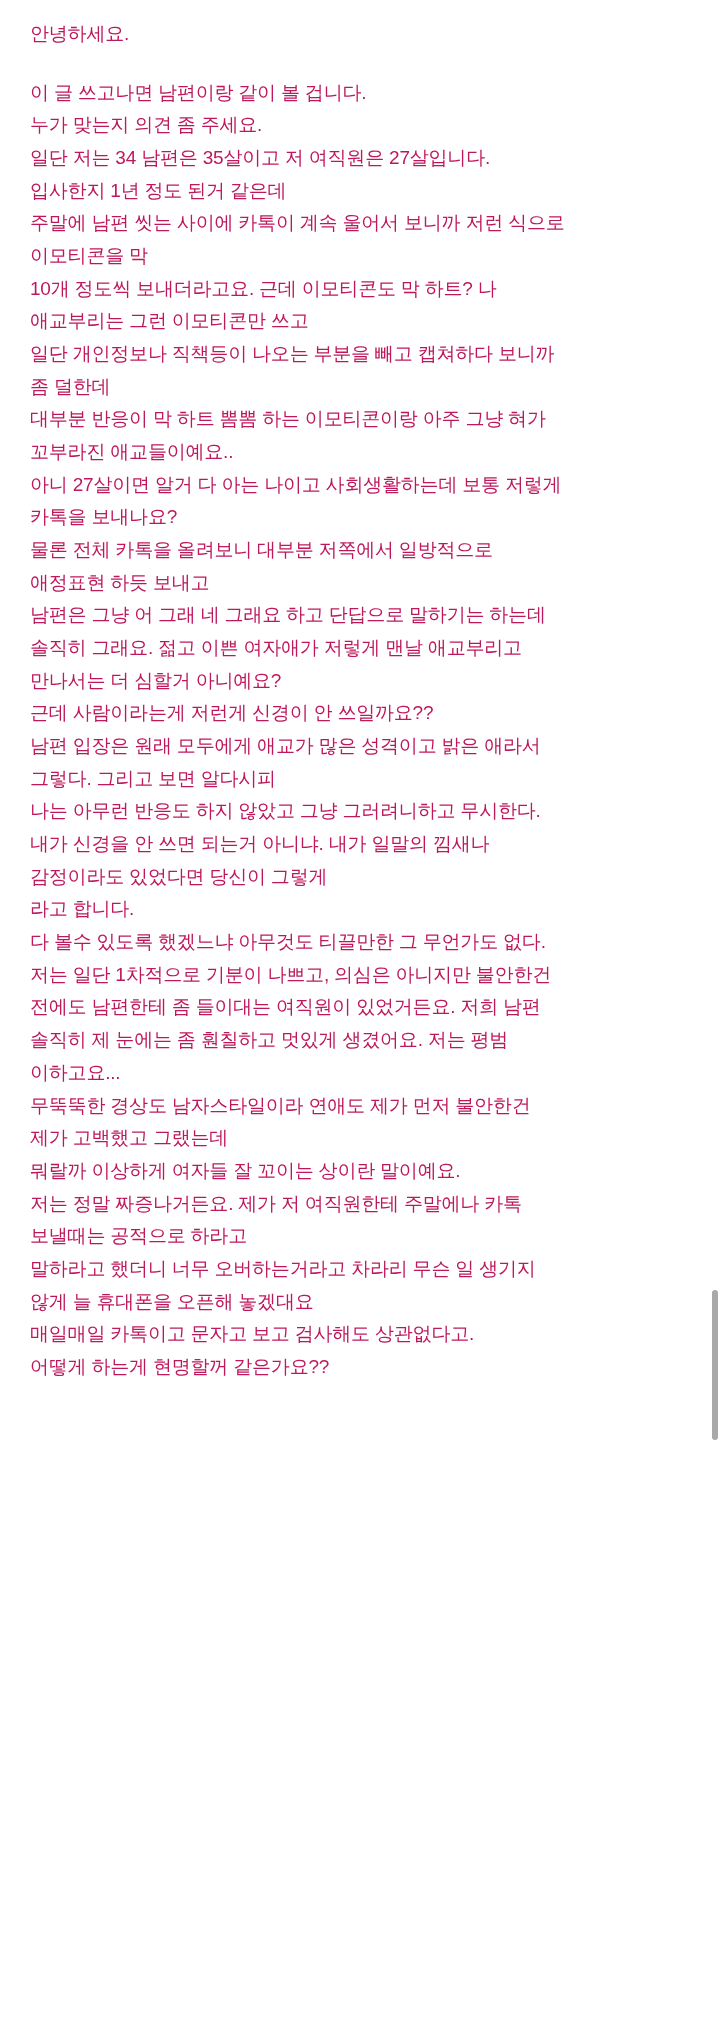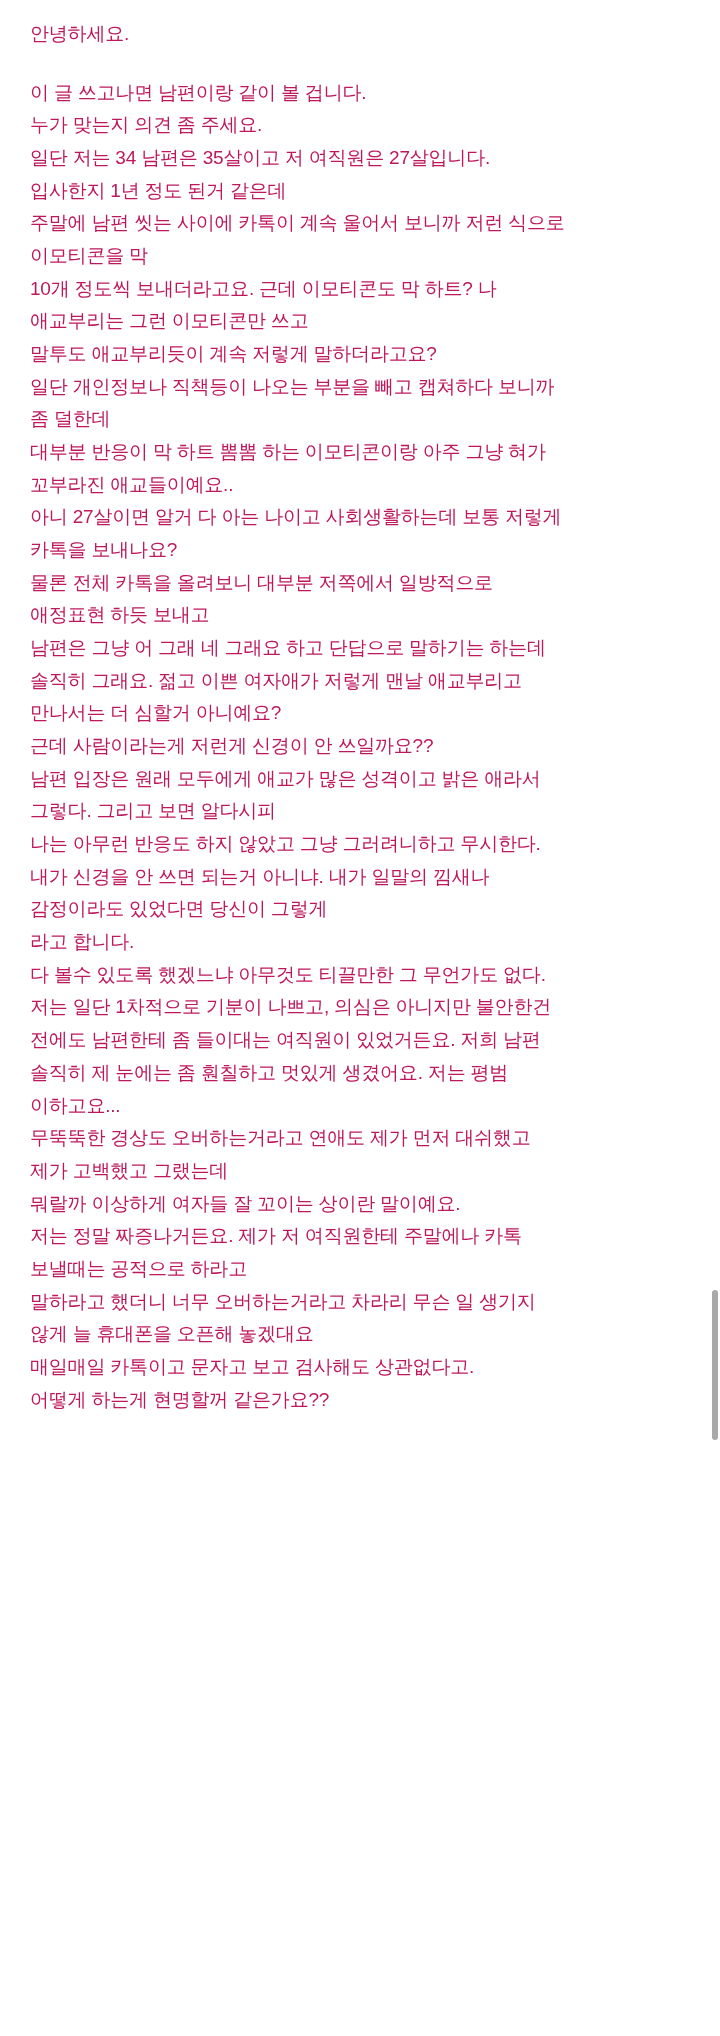--- a/index.html
+++ b/index.html
@@ -56,35 +56,34 @@
 
 <div id="post">
   <p class="para">안녕하세요.</p>
   <div class="spacer"></div>
   <p class="para">이 글 쓰고나면 남편이랑 같이 볼 겁니다.</p>
   <p class="para">누가 맞는지 의견 좀 주세요.</p>
   <p class="para">일단 저는 34 남편은 35살이고 저 여직원은 27살입니다.</p>
   <p class="para">입사한지 1년 정도 된거 같은데</p>
   <p class="para">주말에 남편 씻는 사이에 카톡이 계속 울어서 보니까 저런 식으로 이모티콘을 막</p>
   <p class="para">10개 정도씩 보내더라고요. 근데 이모티콘도 막 하트? 나 애교부리는 그런 이모티콘만 쓰고</p>
-  <p class="para">말투도 애교부리듯이 계속 저렇게 말하더라고요?</p>
   <p class="para">일단 개인정보나 직책등이 나오는 부분을 빼고 캡쳐하다 보니까 좀 덜한데</p>
   <p class="para">대부분 반응이 막 하트 뽐뽐 하는 이모티콘이랑 아주 그냥 혀가 꼬부라진 애교들이예요..</p>
   <p class="para">아니 27살이면 알거 다 아는 나이고 사회생활하는데 보통 저렇게 카톡을 보내나요?</p>
   <p class="para">물론 전체 카톡을 올려보니 대부분 저쪽에서 일방적으로 애정표현 하듯 보내고</p>
   <p class="para">남편은 그냥 어 그래 네 그래요 하고 단답으로 말하기는 하는데</p>
   <p class="para">솔직히 그래요. 젊고 이쁜 여자애가 저렇게 맨날 애교부리고 만나서는 더 심할거 아니예요?</p>
   <p class="para">근데 사람이라는게 저런게 신경이 안 쓰일까요??</p>
   <p class="para">남편 입장은 원래 모두에게 애교가 많은 성격이고 밝은 애라서 그렇다. 그리고 보면 알다시피</p>
   <p class="para">나는 아무런 반응도 하지 않았고 그냥 그러려니하고 무시한다.</p>
   <p class="para">내가 신경을 안 쓰면 되는거 아니냐. 내가 일말의 낌새나 감정이라도 있었다면 당신이 그렇게</p>
   <p class="para">라고 합니다.</p>
   <p class="para">다 볼수 있도록 했겠느냐 아무것도 티끌만한 그 무언가도 없다.</p>
   <p class="para">저는 일단 1차적으로 기분이 나쁘고, 의심은 아니지만 불안한건 전에도 남편한테 좀 들이대는 여직원이 있었거든요. 저희 남편 솔직히 제 눈에는 좀 훤칠하고 멋있게 생겼어요. 저는 평범 이하고요...</p>
-  <p class="para">무뚝뚝한 경상도 오버하는거라고 연애도 제가 먼저 대쉬했고 제가 고백했고 그랬는데</p>
+  <p class="para">무뚝뚝한 경상도 남자스타일이라 연애도 제가 먼저 불안한건 제가 고백했고 그랬는데</p>
   <p class="para">뭐랄까 이상하게 여자들 잘 꼬이는 상이란 말이예요.</p>
   <p class="para">저는 정말 짜증나거든요. 제가 저 여직원한테 주말에나 카톡 보낼때는 공적으로 하라고</p>
   <p class="para">말하라고 했더니 너무 오버하는거라고 차라리 무슨 일 생기지 않게 늘 휴대폰을 오픈해 놓겠대요</p>
   <p class="para">매일매일 카톡이고 문자고 보고 검사해도 상관없다고.</p>
   <p class="para">어떻게 하는게 현명할꺼 같은가요??</p>
 </div>
 
 <div id="scrollbar-track">
   <div id="scrollbar-thumb" style="background: rgb(154, 154, 154);"></div>
 </div>

